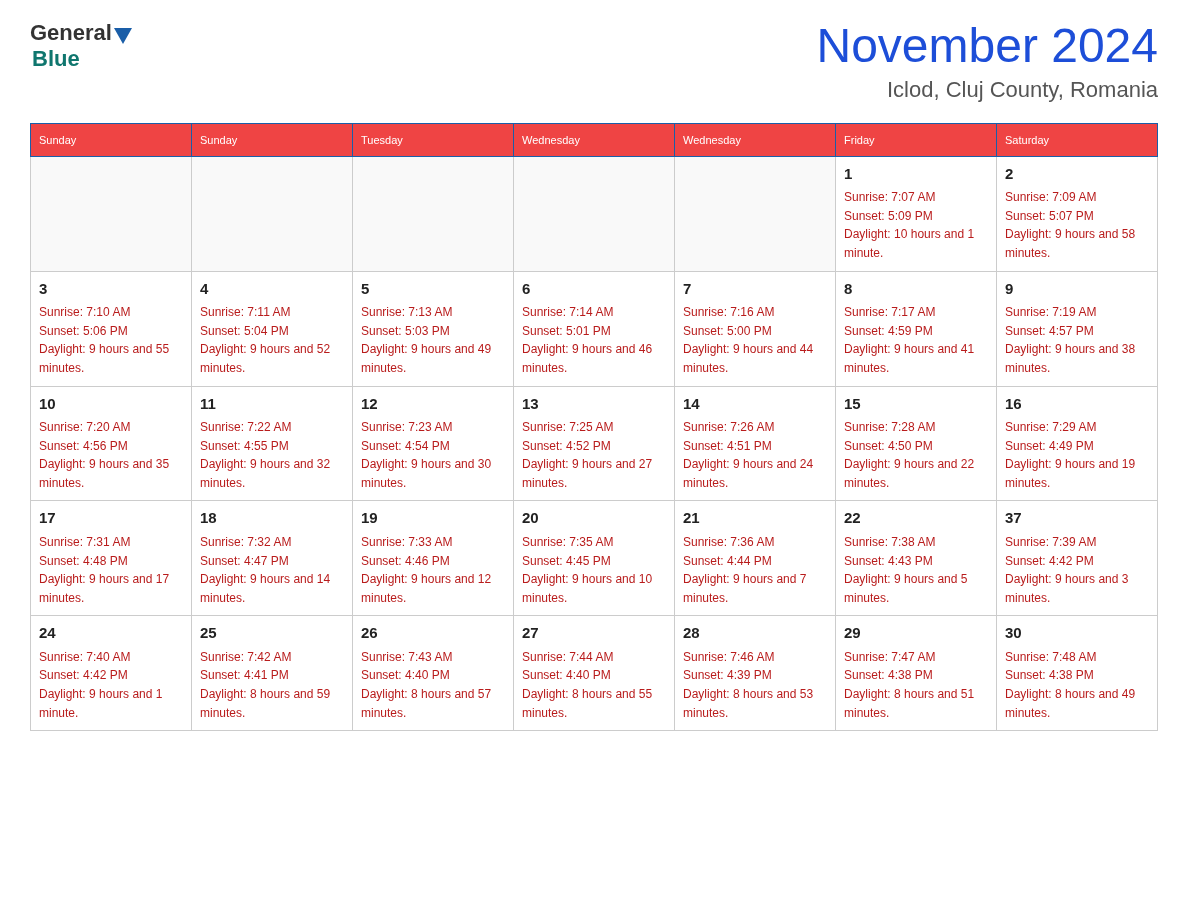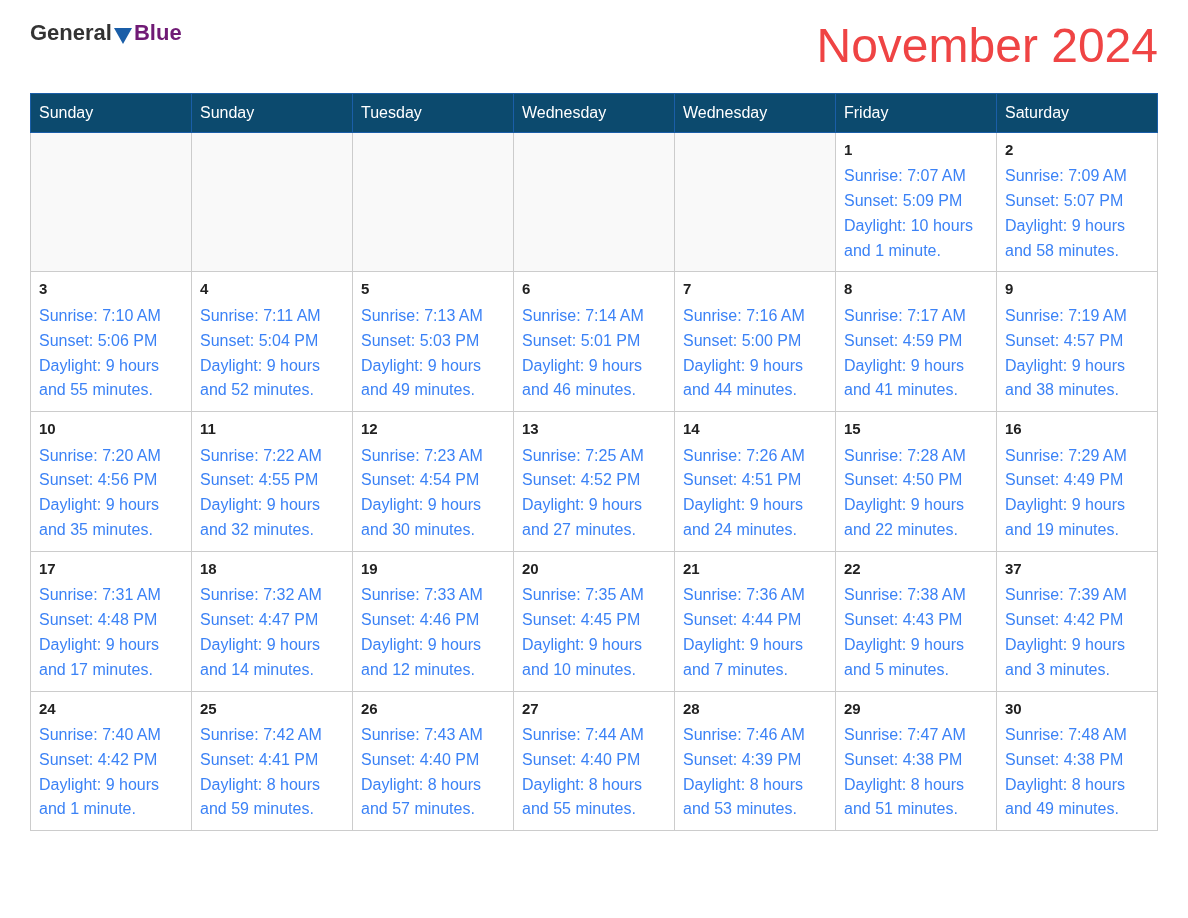--- a/index.html
+++ b/index.html
@@ -20,38 +20,38 @@
       font-size: 22px;
       font-weight: bold;
       color: #333;
     }
     .title-section {
       text-align: right;
     }
     .month-title {
       font-size: 48px;
       font-weight: normal;
-      color: #ef4444;
+      color: #1d4ed8;
       line-height: 1.1;
     }
     .location-title {
       font-size: 22px;
       color: #555;
       margin-top: 4px;
     }
     .calendar-table {
       width: 100%;
       border-collapse: collapse;
       border: 1px solid #aaa;
     }
     .calendar-table th {
-      background-color: #0c4a6e;
+      background-color: #ef4444;
       color: #fff;
       padding: 10px 8px;
-      font-size: 16px;
+      font-size: 11px;
       font-weight: normal;
       text-align: left;
       border: 1px solid #1a5ea8;
     }
     .calendar-table td {
       vertical-align: top;
       padding: 6px 8px 8px 8px;
       border: 1px solid #ccc;
       width: calc(100% / 7);
       min-height: 90px;
@@ -60,66 +60,67 @@
       line-height: 1.5;
     }
     .day-number {
       font-size: 15px;
       font-weight: bold;
       color: #222;
       display: block;
       margin-bottom: 3px;
     }
     .day-info {
-      font-size: 16px;
-      color: #3b82f6;
+      font-size: 12px;
+      color: #b91c1c;
       line-height: 1.55;
     }
     .empty-cell {
       background: #f9f9f9;
     }
     .logo-wrapper {
       display: flex;
-      flex-direction: row;
+      flex-direction: column;
       align-items: flex-start;
     }
     .logo-line1 {
       display: flex;
       align-items: center;
     }
     .logo-arrow {
       display: inline-block;
       width: 0;
       height: 0;
       border-left: 9px solid transparent;
       border-right: 9px solid transparent;
       border-top: 16px solid #1a5ea8;
       margin-left: 2px;
       margin-top: 6px;
     }
     .logo-line2 {
-      color: #701a75;
+      color: #0f766e;
       font-size: 22px;
       font-weight: bold;
       margin-left: 2px;
     }
   </style>
 </head>
 <body>
 
 <div class="header">
   <div class="logo-wrapper">
     <div class="logo-line1">
       <span class="logo-text-general">General</span>
       <span class="logo-arrow"></span>
     </div>
     <div class="logo-line2">Blue</div>
   </div>
   <div class="title-section">
     <div class="month-title">November 2024</div>
+    <div class="location-title">Iclod, Cluj County, Romania</div>
   </div>
 </div>
 
 <table class="calendar-table">
   <thead>
     <tr>
     <th>Sunday</th>
         <th>Sunday</th>
         <th>Tuesday</th>
         <th>Wednesday</th>

